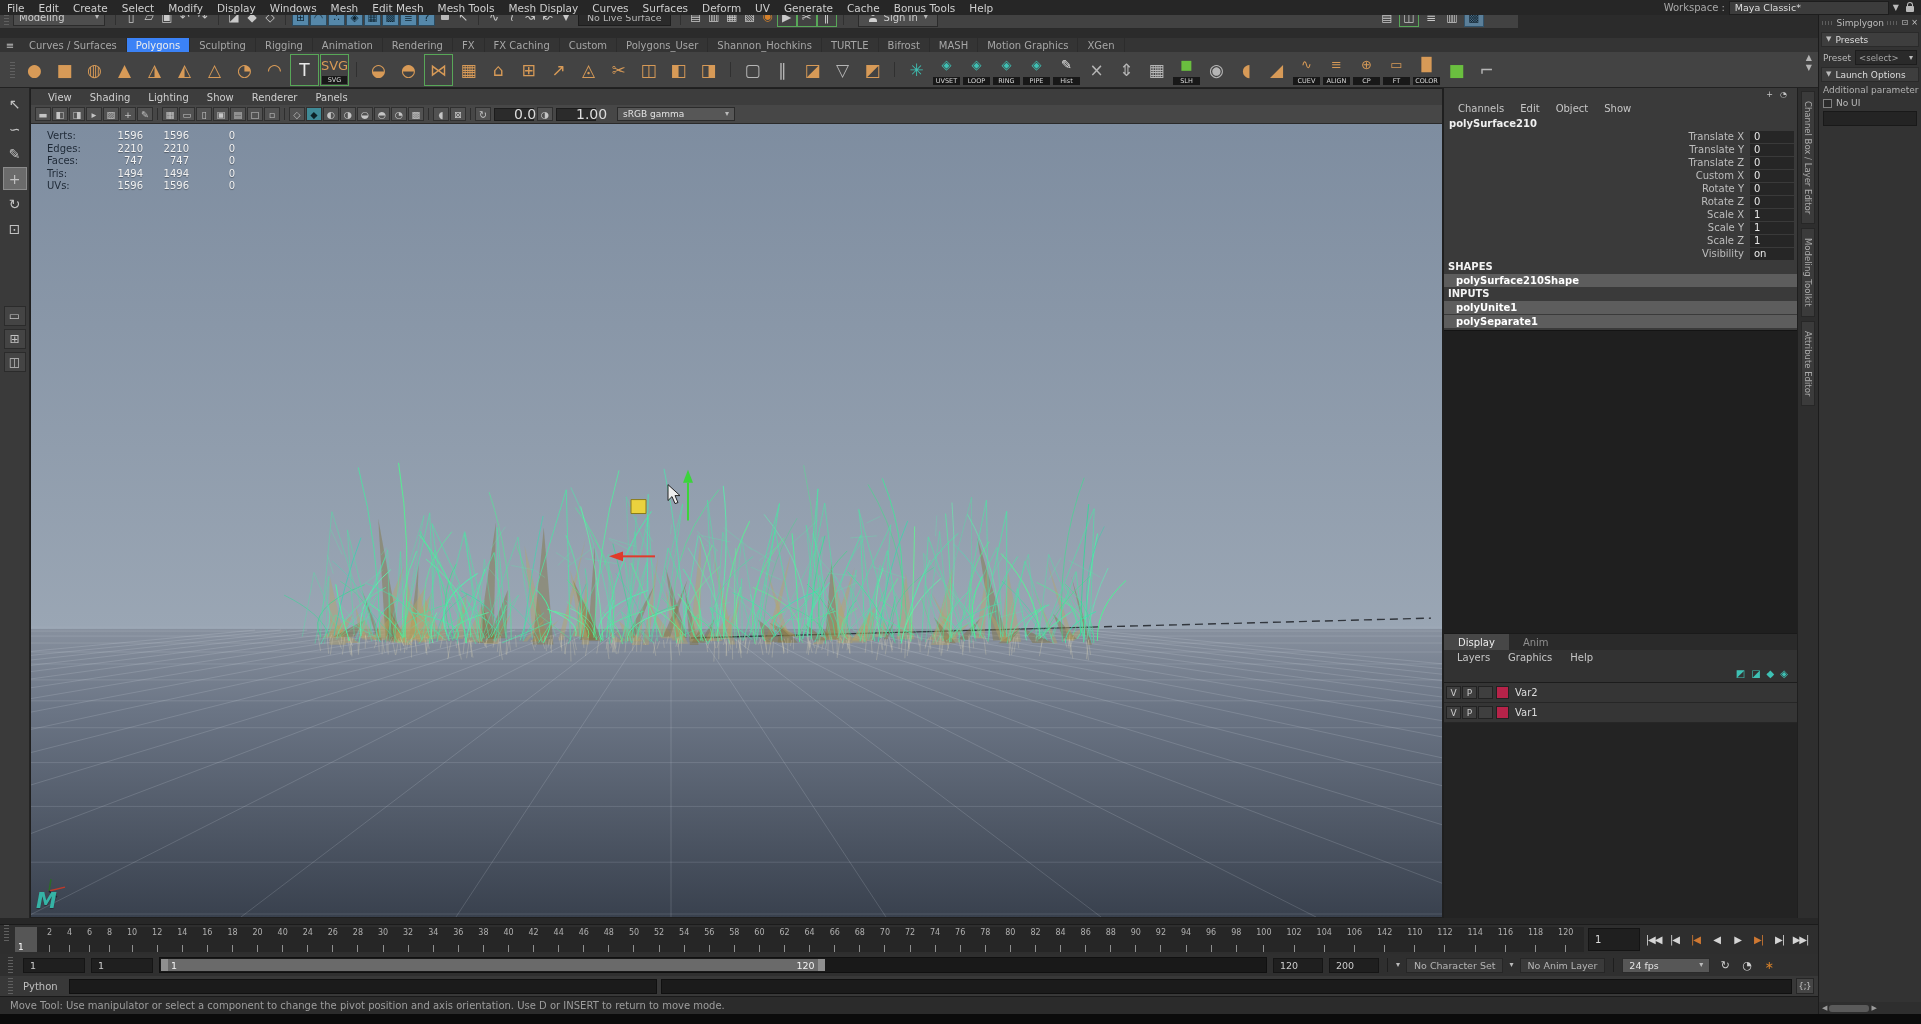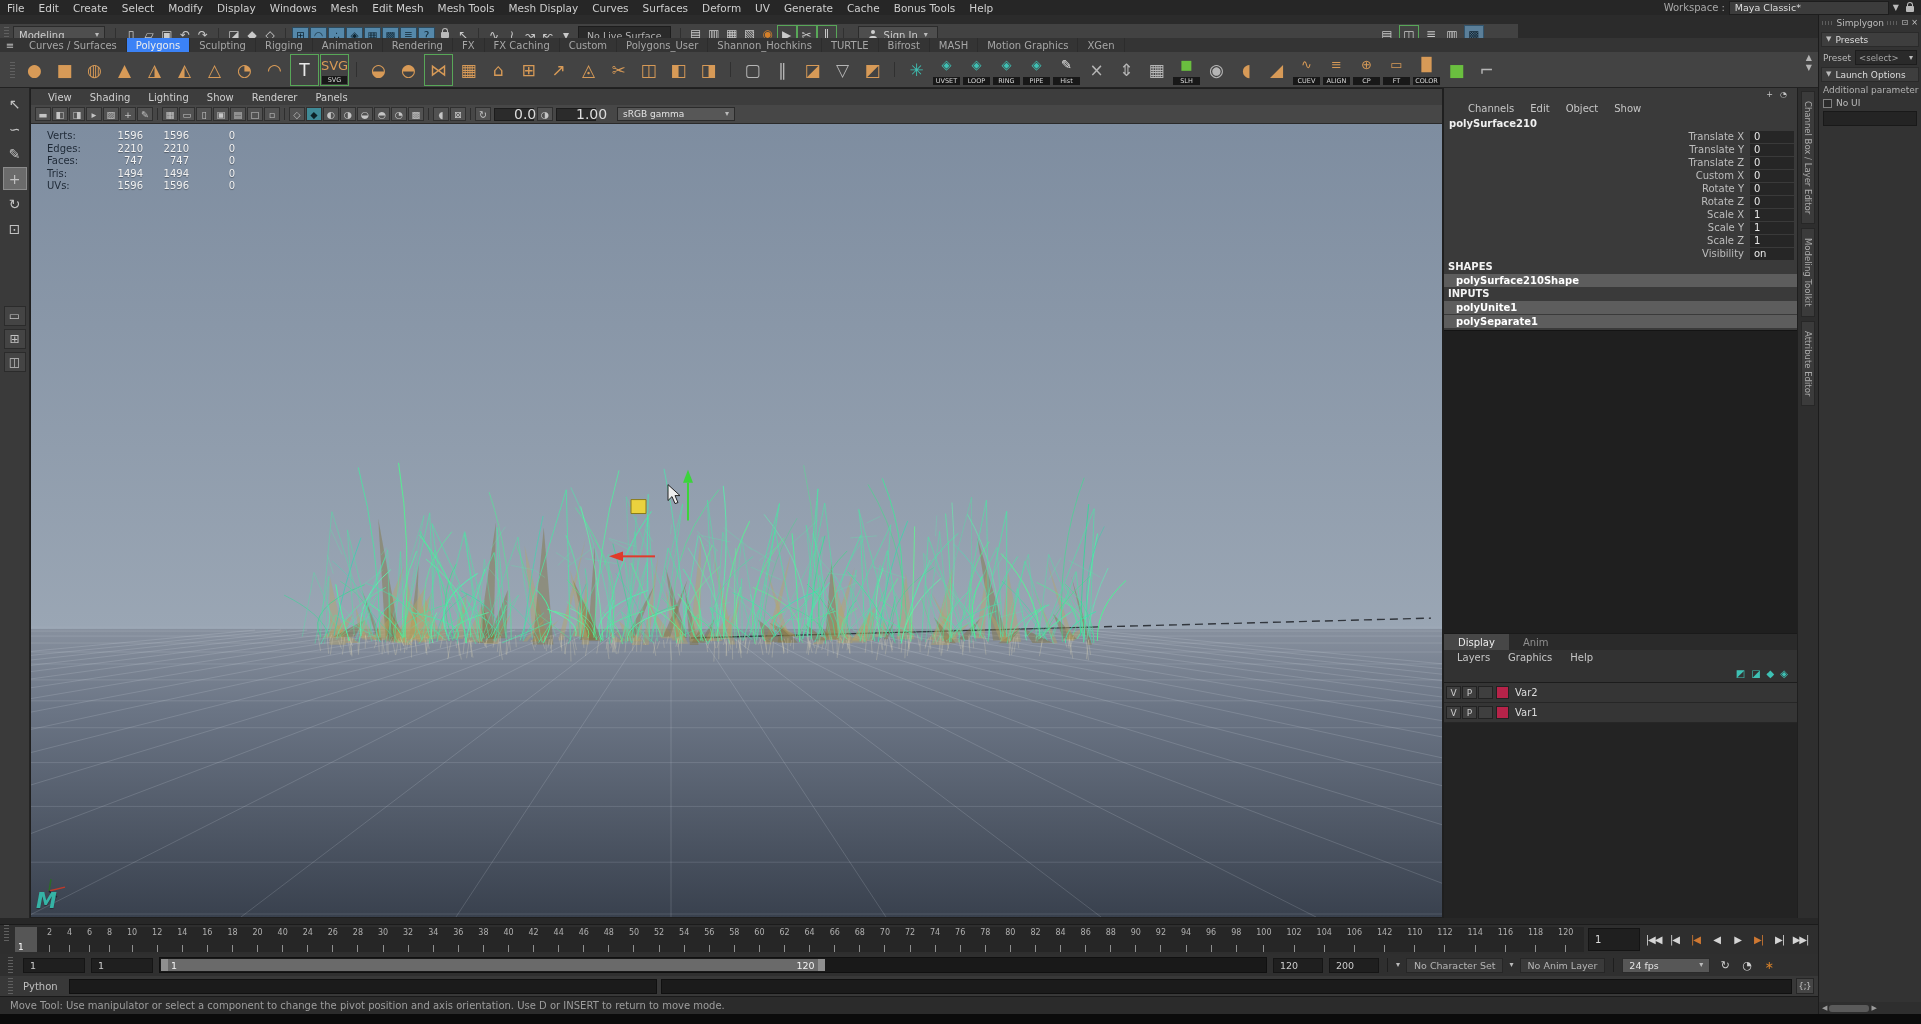--- a/index.html
+++ b/index.html
@@ -11,21 +11,21 @@
   .menu-item{padding:0 7px;white-space:nowrap;}
   .mb-right{margin-left:auto;display:flex;align-items:center;gap:4px;padding-right:5px;}
   .ws-label{color:#a9a9a9;font-size:10px;}
   .ws-select{width:148px;height:12px;background:#3c3c3c;border:1px solid #1d1d1d;color:#ddd;
     font-size:9.5px;display:flex;align-items:center;padding:0 5px;}
   .caret{font-size:8px;color:#bbb;line-height:1;}
   .lock{width:8px;height:6px;background:#b9b9b9;border-radius:1px;position:relative;margin:2px 2px 0 3px;}
   .lock::before{content:"";position:absolute;left:1px;top:-4px;width:4px;height:4px;
     border:1px solid #b9b9b9;border-bottom:none;border-radius:3px 3px 0 0;}
   
-  .statusline{position:absolute;left:0;top:24px;width:1518px;height:23px;background:#424242;
+  .statusline{position:absolute;left:0;top:6px;width:1518px;height:23px;background:#424242;
     display:flex;align-items:center;font-size:10px;color:#ccc;border-bottom:1px solid #2a2a2a;box-sizing:border-box;}
   .grip{width:5px;height:16px;margin:0 4px;background:repeating-linear-gradient(0deg,#606060 0 1px,transparent 1px 3px);}
   .sl-select{width:80px;height:16px;background:#4e4e4e;border:1px solid #2b2b2b;display:flex;
     align-items:center;justify-content:space-between;padding:0 5px;margin-right:4px;}
   .sl-sep{width:1px;height:15px;background:#303030;margin:0 6px;flex:0 0 auto;}
   .icon16{width:18px;height:18px;display:flex;align-items:center;justify-content:center;color:#c9c9c9;
     font-size:12px;flex:0 0 auto;}
   .tile{width:17px;height:17px;background:var(--accent-blue);border:1px solid #2b4a5e;color:#0f2430;
     display:flex;align-items:center;justify-content:center;font-size:10.5px;margin-right:1px;box-sizing:border-box;flex:0 0 auto;}
   .frame-green{border:1px solid var(--green-frame) !important;}
@@ -89,21 +89,21 @@
   .hud-row{display:flex;}
   .hud-label{width:50px;color:#1f2a37;}
   .hud-v{width:46px;text-align:right;color:#f2f2f2;text-shadow:0 1px 1px rgba(0,0,0,.35);}
   .maya-logo{position:absolute;left:5px;bottom:4px;font-size:21px;font-weight:bold;font-style:italic;
     color:var(--maya-teal);text-shadow:0 1px 1px rgba(0,0,0,.3);}
   
   .channel{width:354px;background:#3a3a3a;border-left:1px solid #1f1f1f;display:flex;flex-direction:column;
     font-size:10px;color:#c6c6c6;box-sizing:border-box;}
   .cb-tools{height:13px;display:flex;justify-content:flex-end;gap:7px;padding-right:10px;align-items:center;
     font-size:9px;color:#9a9a9a;}
-  .cb-menus{height:15px;display:flex;padding-left:16px;align-items:center;}
+  .cb-menus{height:15px;display:flex;padding-left:6px;align-items:center;}
   .cb-menu-item{padding:0 8px;}
   .cb-object{height:14px;padding-left:5px;color:#f0f0f0;font-weight:bold;display:flex;align-items:center;}
   .cb-row{height:13px;display:flex;align-items:center;}
   .cb-attr-name{flex:1;text-align:right;padding-right:6px;color:#bdbdbd;}
   .cb-attr-val{width:44px;height:12px;background:#262626;color:#e8e8e8;padding-left:4px;box-sizing:border-box;
     margin-right:3px;display:flex;align-items:center;}
   .cb-header{height:13px;padding-left:4px;color:#f2f2f2;font-weight:bold;display:flex;align-items:center;}
   .cb-selrow{height:13px;background:#5d5d5d;color:#fff;padding-left:12px;display:flex;align-items:center;
     font-weight:bold;margin-top:1px;}
   .cb-filler{flex:1;background:#1f1f1f;border-top:1px solid #141414;margin-top:2px;}

